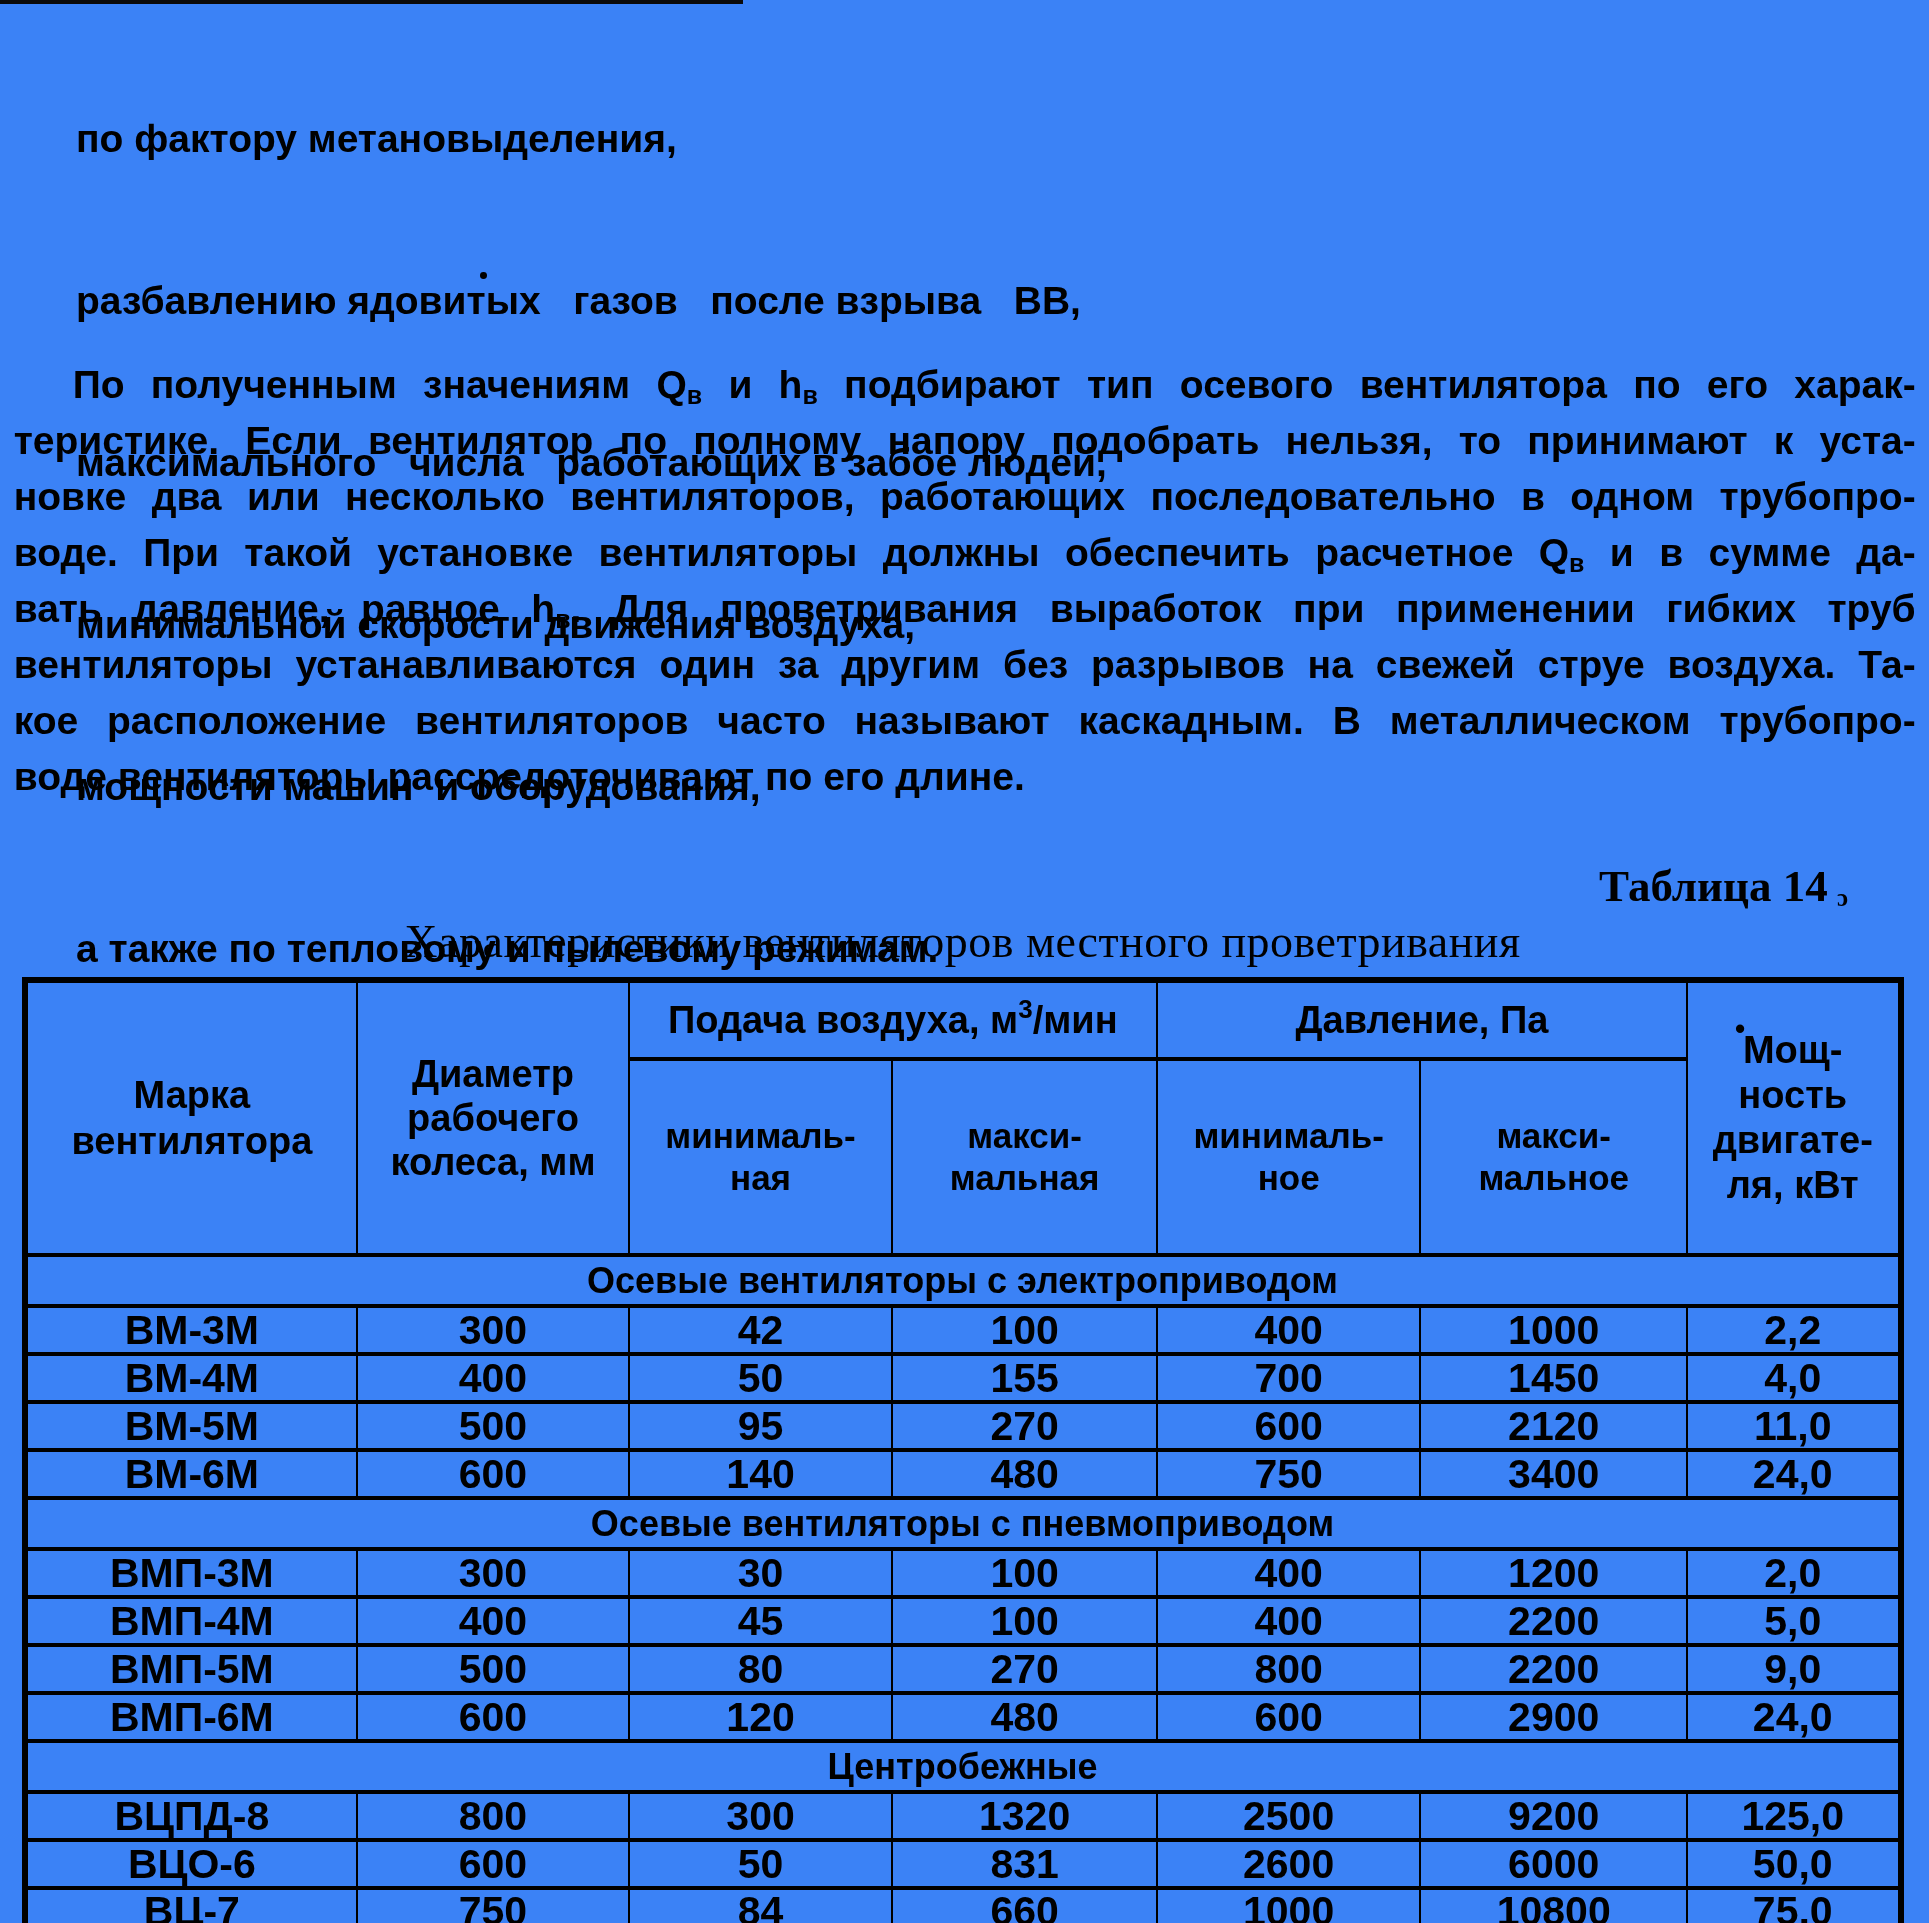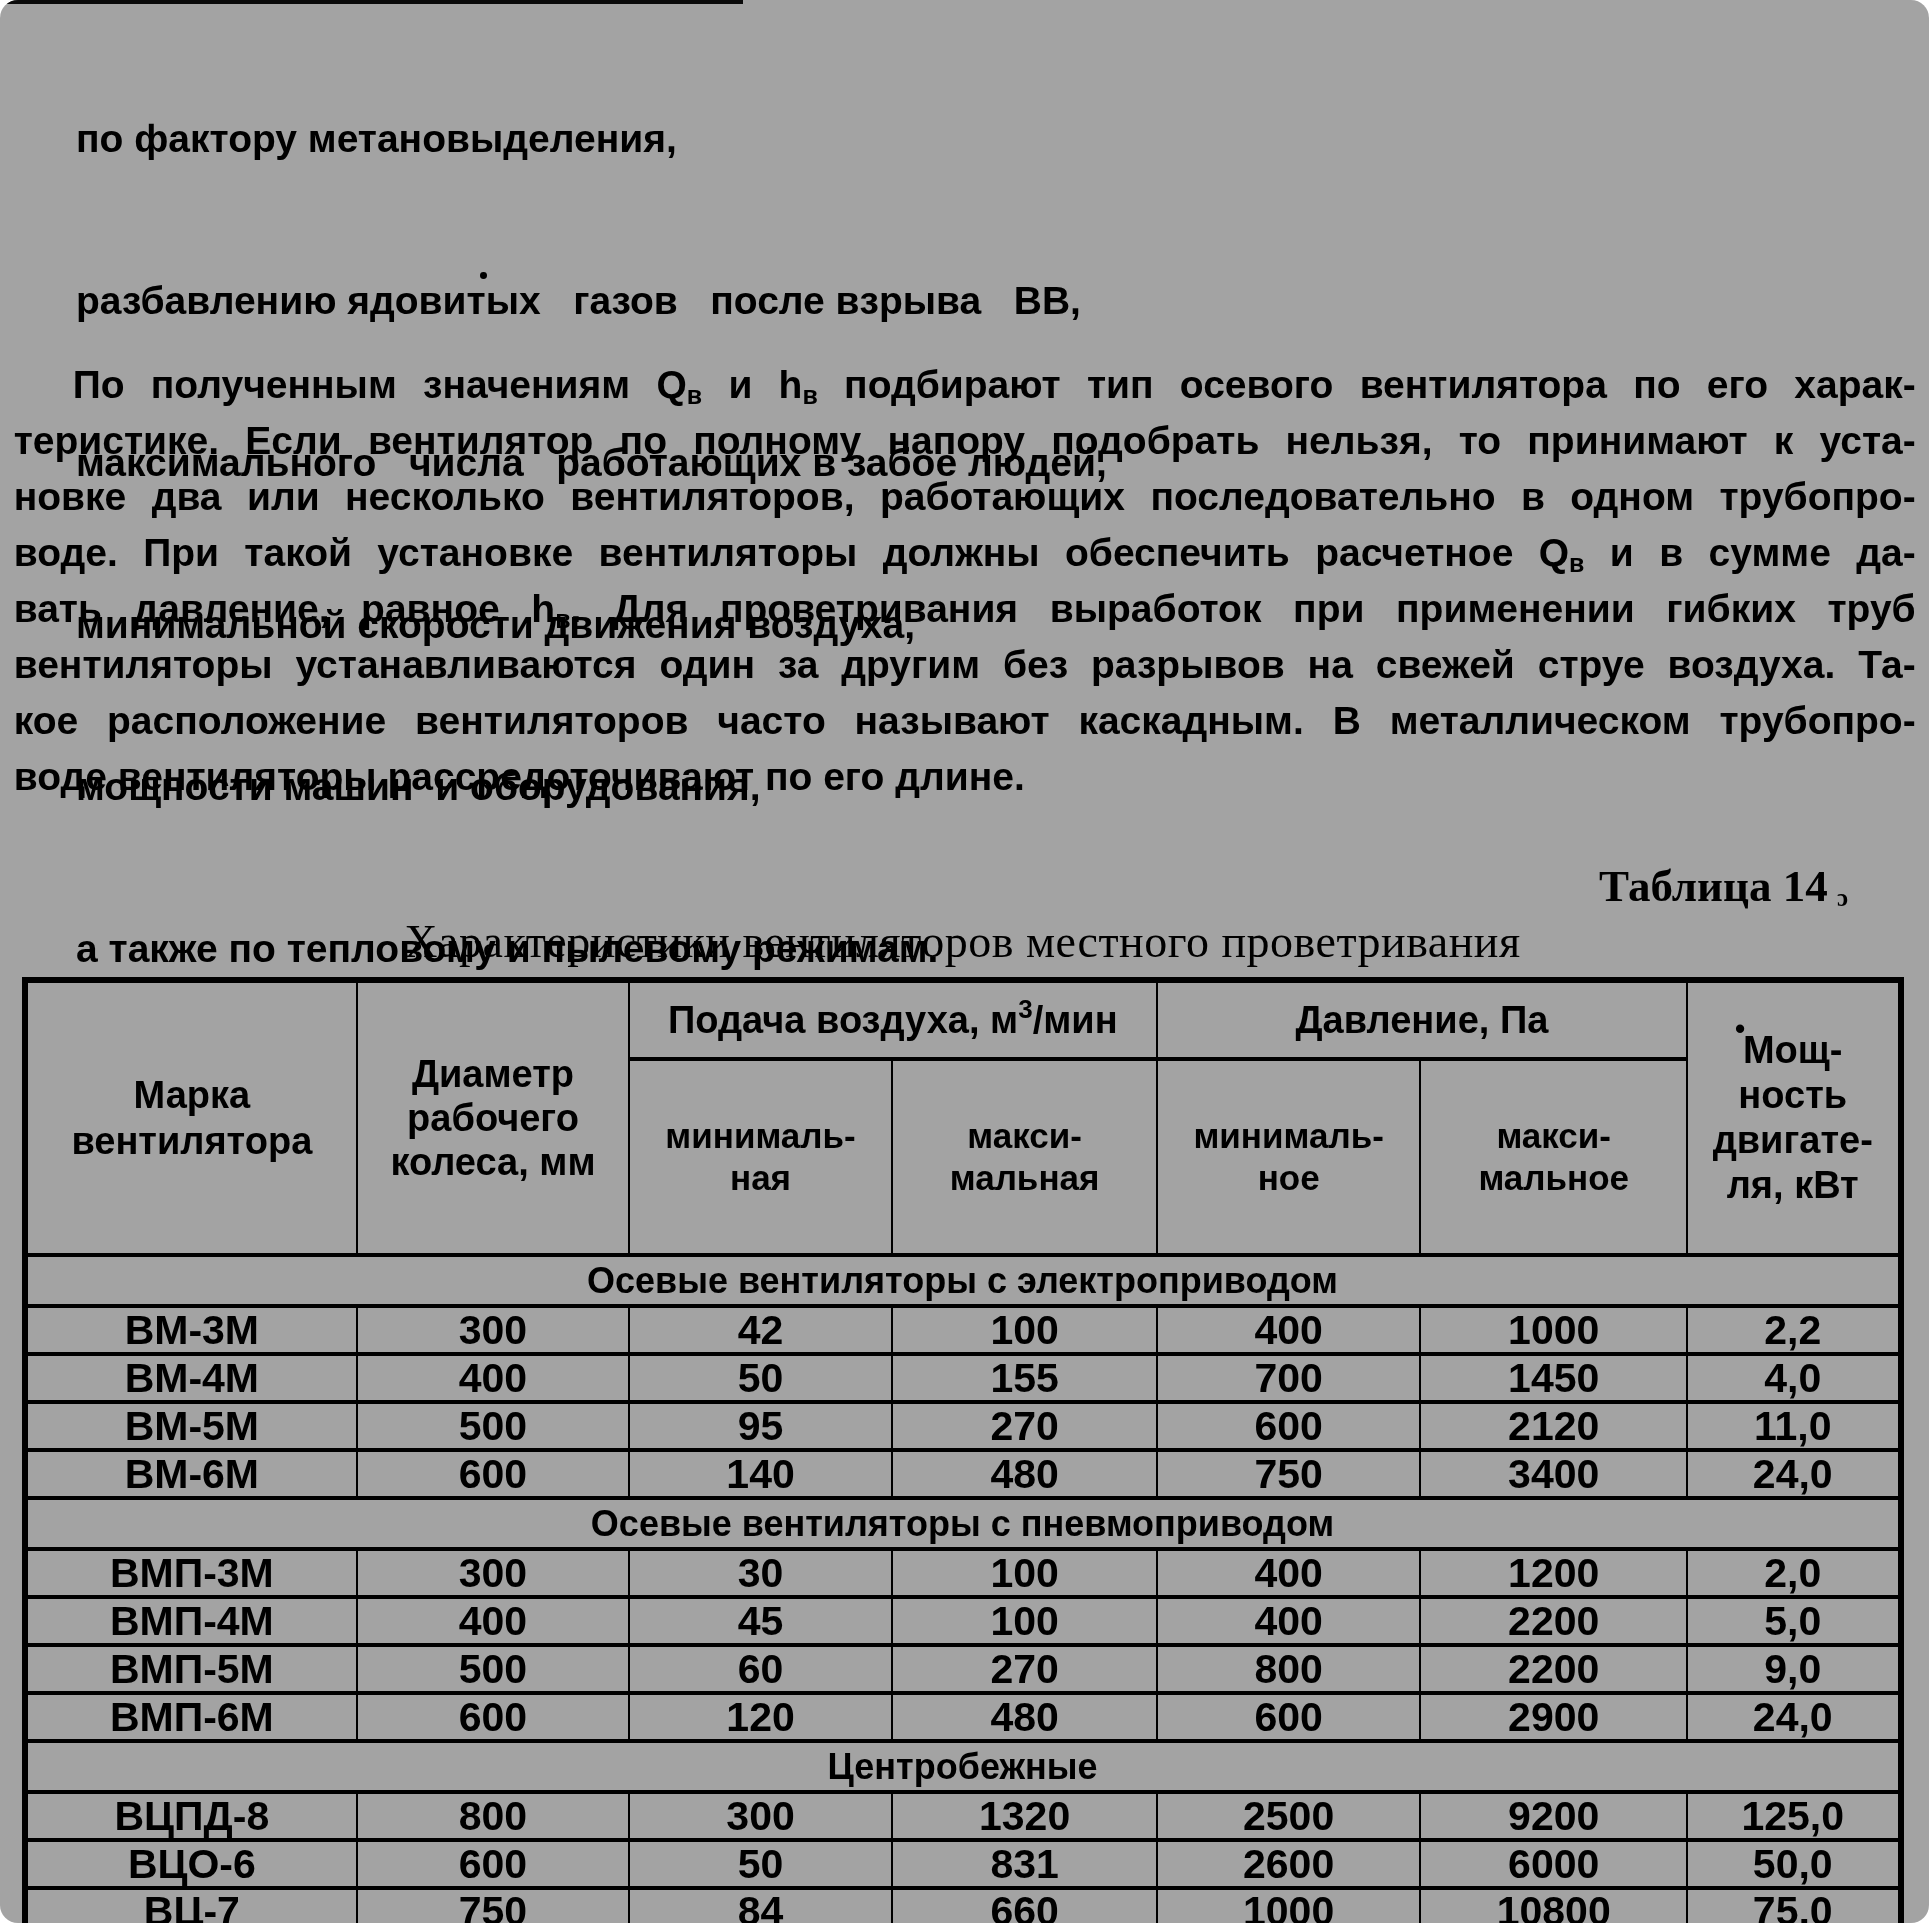--- a/index.html
+++ b/index.html
@@ -1,25 +1,24 @@
 <!DOCTYPE html>
 <html lang="ru"><head>
 <meta charset="utf-8">
 <style>
   html, body { margin: 0; padding: 0; background: #ffffff; }
   .page {
     position: relative;
     width: 1929px;
     height: 1923px;
-    background: #a3a3a3;
+    background: #3b82f6;
     overflow: hidden;
     color: #000;
     font-family: "Liberation Sans", "DejaVu Sans", sans-serif;
     font-weight: 600;
-    border-radius: 18px;
     -webkit-font-smoothing: antialiased;
   }
   
   .scan-bar {
     position: absolute; left: 0; top: 0; width: 743px; height: 3.9px;
     background: #0a0a0a;
   }
   
   .intro-list {
     position: absolute; left: 76px; top: 3.9px; width: 1658px;
@@ -221,21 +220,21 @@
         <td>400</td>
         <td>45</td>
         <td>100</td>
         <td>400</td>
         <td>2200</td>
         <td>5,0</td>
       </tr>
       <tr class="r-data">
         <td>ВМП-5М</td>
         <td>500</td>
-        <td>60</td>
+        <td>80</td>
         <td>270</td>
         <td>800</td>
         <td>2200</td>
         <td>9,0</td>
       </tr>
       <tr class="r-data">
         <td>ВМП-6М</td>
         <td>600</td>
         <td>120</td>
         <td>480</td>

